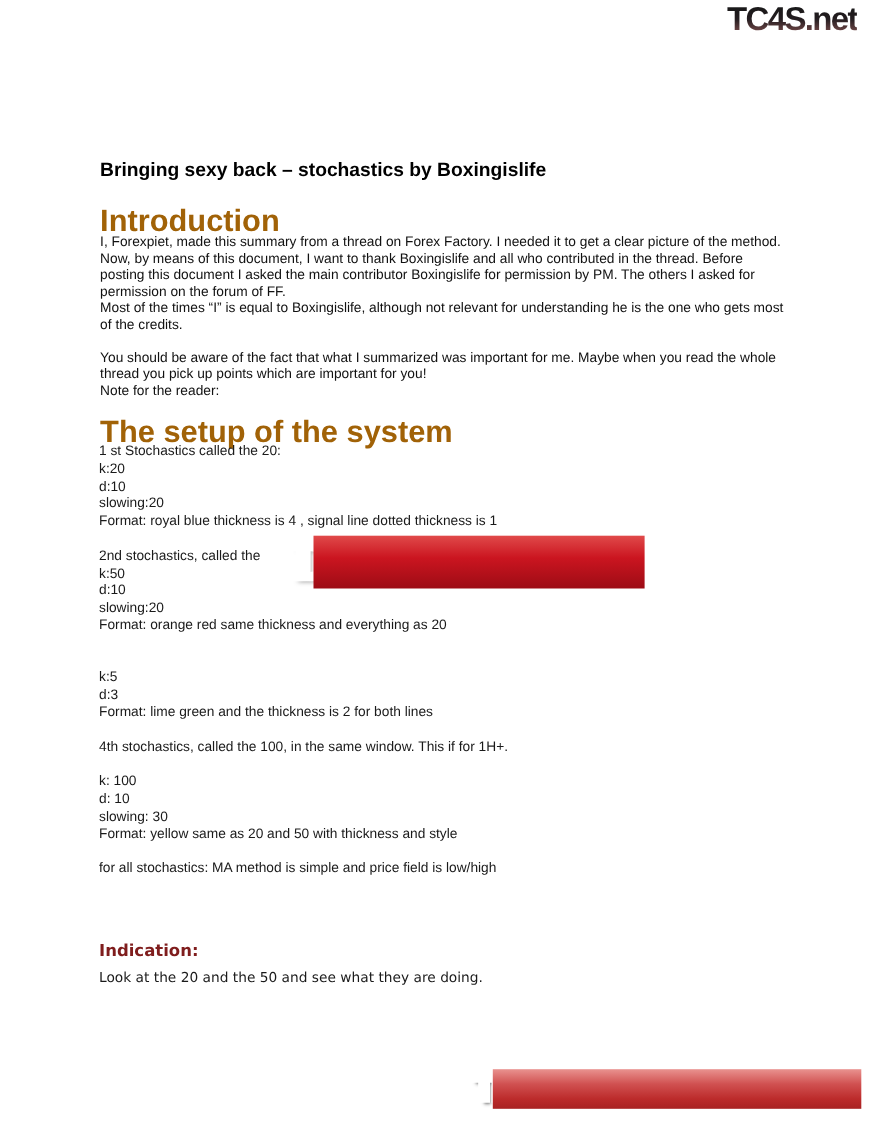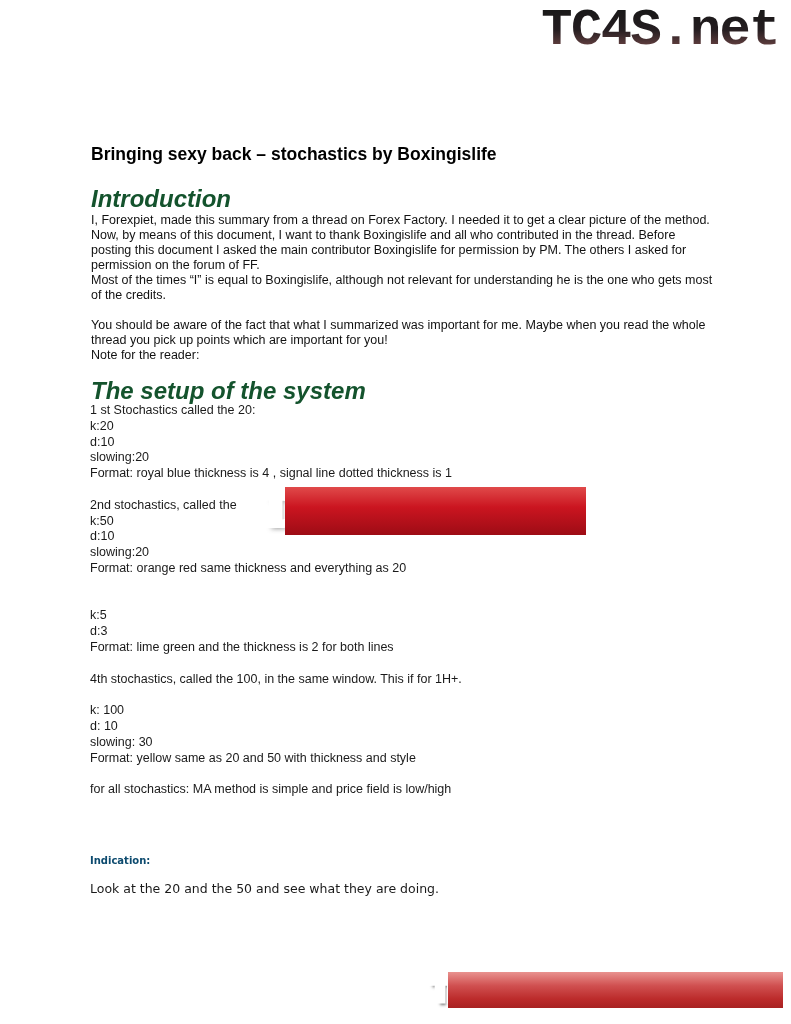--- a/index.html
+++ b/index.html
@@ -5,33 +5,33 @@
   html, body { margin:0; padding:0; }
   body {
     width:791px; height:1024px; background:#ffffff; position:relative;
     overflow:hidden; font-family:"Liberation Sans", sans-serif;
   }
   .page { position:absolute; inset:0; background:#fff; }
 
   
   .tc4s {
     position:absolute; top:1px; right:12px;
-    font-family:Liberation Mono, monospace; font-weight:bold;
-    font-size:52px; letter-spacing:-1.5px;
+    font-family:Liberation Sans, sans-serif; font-weight:bold;
+    font-size:30px; letter-spacing:-1.5px;
     background:linear-gradient(180deg,#181818 12%, #241d20 48%, #6e4646 82%, #8d6262 100%);
     -webkit-background-clip:text; background-clip:text; color:transparent;
   }
 
   .doc-title {
     position:absolute; left:91px; top:144px;
     font-size:17.5px; font-weight:bold; color:#000;
   }
   .h-big {
     position:absolute; left:91px;
-    font-size:24px; font-weight:bold; color:#14532d;font-style:italic;
+    font-size:28px; font-weight:bold; color:#a16207;
   }
   .h-intro { top:185px; }
   .h-setup { top:377px; }
 
   .intro-text {
     position:absolute; left:91px; top:213px; width:622px;
     font-size:12.5px; line-height:15px; color:#111;
   }
   .intro-text p { margin:0; }
   .intro-text .note-block { margin-top:15px; }
@@ -39,21 +39,21 @@
   .setup-lines {
     position:absolute; left:90px; top:403px; width:645px;
     font-family:Liberation Sans, sans-serif;
     font-size:12.5px; line-height:15.8px; color:#1a1a1a;
   }
   .setup-lines div { white-space:pre-wrap; }
 
   .h-indication {
     position:absolute; left:90px; top:855px;
     font-family:"DejaVu Sans", sans-serif;
-    font-size:10px; font-weight:bold; color:#0c4a6e;
+    font-size:15px; font-weight:bold; color:#7f1d1d;
   }
   .indication-body {
     position:absolute; left:90px; top:881px;
     font-family:"DejaVu Sans", sans-serif;
     font-size:12.5px; color:#1a1a1a;
   }
 
   
   .outlined { position:relative; display:inline-block;padding-left:19px; }
   .outlined::before {

